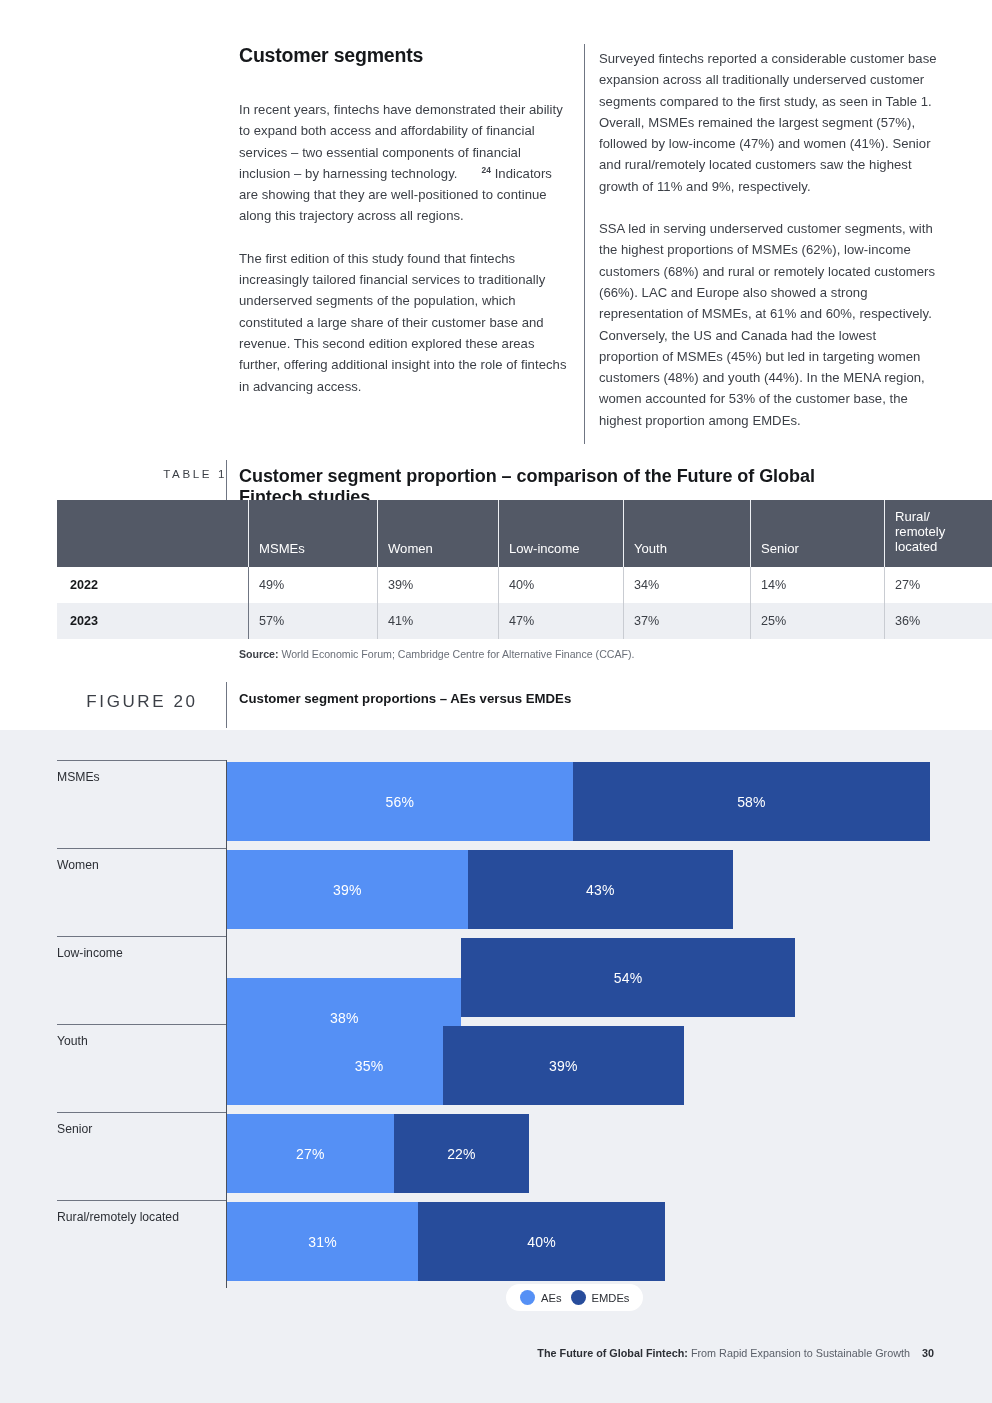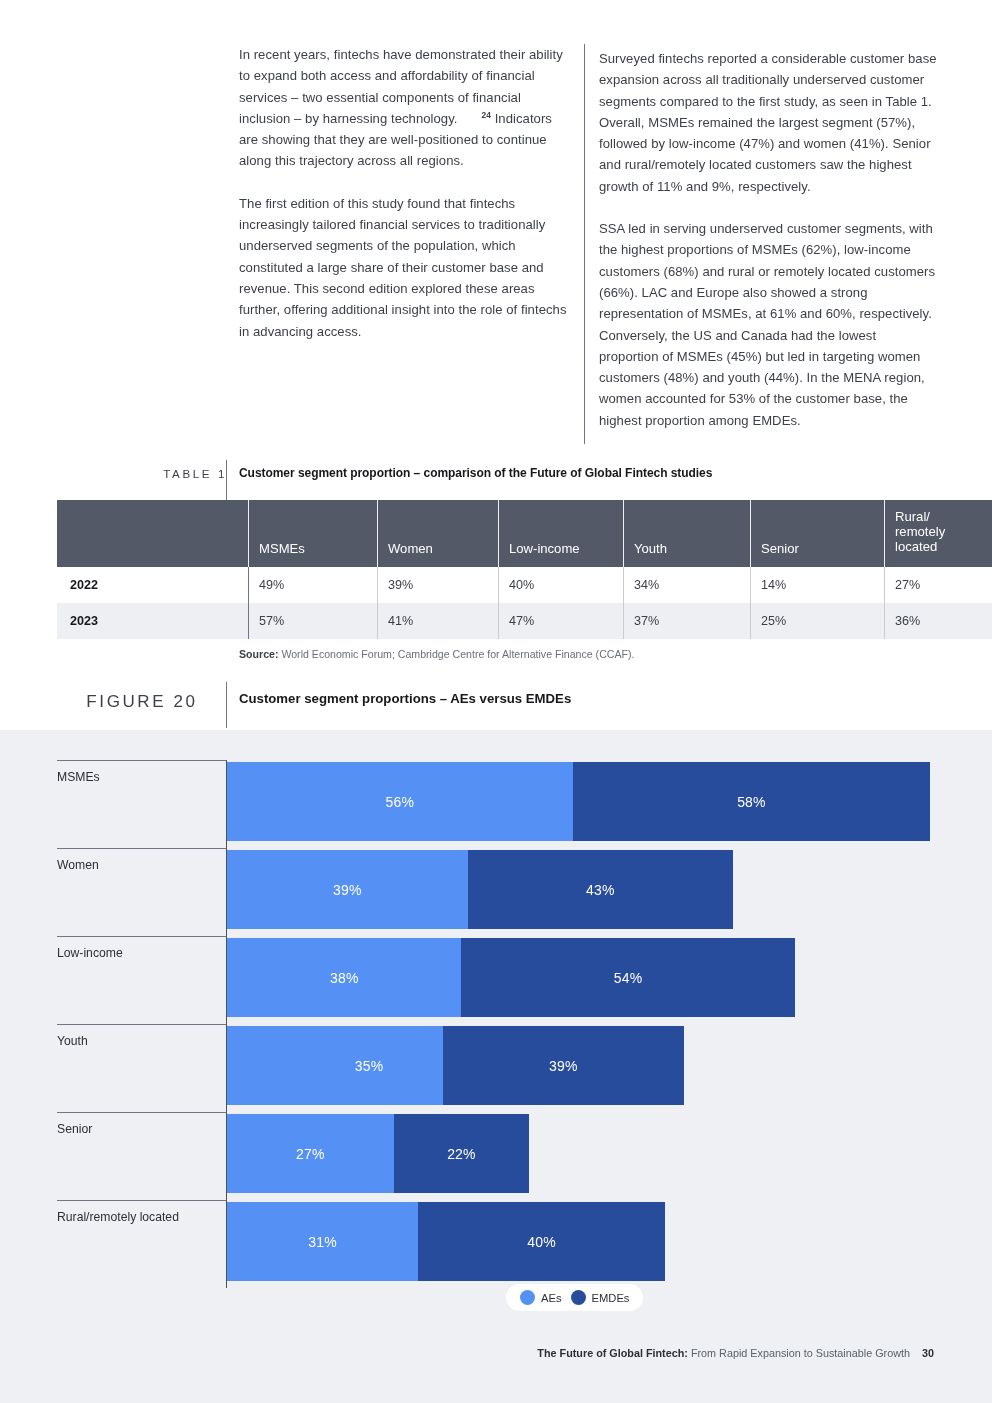--- a/index.html
+++ b/index.html
@@ -30,21 +30,21 @@
   sup{font-size:8.4px;vertical-align:super;line-height:0;font-weight:bold;margin-left:24px;}
 
   
   .tbl-caption{position:absolute;left:0;top:464px;width:828px;height:36px;}
   .cap-tag{
     position:absolute;left:57px;top:3px;width:170px;
     text-align:right;font-size:11.6px;letter-spacing:2.6px;color:#3b3f46;
   }
   .cap-rule{position:absolute;left:226px;top:-4px;width:1px;height:42px;background:#6f7582;}
   .cap-title{
-    position:absolute;left:239px;top:2px;font-size:12px;font-weight:bold;color:#16181b;
+    position:absolute;left:239px;top:2px;font-size:18px;font-weight:bold;color:#16181b;
     letter-spacing:-0.05px;
   }
 
   table.datatable{
     position:absolute;left:57px;top:500px;width:877px;
     border-collapse:collapse;table-layout:fixed;
   }
   table.datatable th{
     background:#535966;color:#ffffff;font-weight:normal;
     font-size:13.1px;text-align:left;vertical-align:bottom;
@@ -117,20 +117,21 @@
 </style>
 </head>
 <body>
 
 <div class="page">
 
   <div class="textblock">
     <div class="vrule"></div>
 
     <div class="col-left">
+      <h1 class="section-title">Customer segments</h1>
       <p class="body"><span>In recent years, fintechs have demonstrated their ability to expand both access and affordability of financial services – two essential components of financial inclusion – by harnessing technology.</span><sup>24</sup> <span>Indicators are showing that they are well-positioned to continue along this trajectory across all regions.</span></p>
       <p class="body">The first edition of this study found that fintechs increasingly tailored financial services to traditionally underserved segments of the population, which constituted a large share of their customer base and revenue. This second edition explored these areas further, offering additional insight into the role of fintechs in advancing access.</p>
     </div>
 
     <div class="col-right">
       <p class="body">Surveyed fintechs reported a considerable customer base expansion across all traditionally underserved customer segments compared to the first study, as seen in Table 1. Overall, MSMEs remained the largest segment (57%), followed by low-income (47%) and women (41%). Senior and rural/remotely located customers saw the highest growth of 11% and 9%, respectively.</p>
       <p class="body">SSA led in serving underserved customer segments, with the highest proportions of MSMEs (62%), low-income customers (68%) and rural or remotely located customers (66%). LAC and Europe also showed a strong representation of MSMEs, at 61% and 60%, respectively. Conversely, the US and Canada had the lowest proportion of MSMEs (45%) but led in targeting women customers (48%) and youth (44%). In the MENA region, women accounted for 53% of the customer base, the highest proportion among EMDEs.</p>
     </div>
   </div>
 
@@ -211,21 +212,21 @@
             </div>
             <div class="seg emdes" style="left: 240.63px; width: 265.31px; background: rgb(39, 76, 155);">
               <span>43%</span>
             </div>
           </div>
         </div>
         <div class="row" style="top: 206px;">
           <div class="sep"></div>
           <div class="rlabel">Low-income</div>
           <div class="barwrap">
-            <div class="seg aes" style="width: 234.46px; background: rgb(85, 144, 245);">
+            <div class="seg aes" style="width: 234.46px; background: rgb(85, 144, 245); margin-top: 40px;">
               <span>38%</span>
             </div>
             <div class="seg emdes" style="left: 234.46px; width: 333.18px; background: rgb(39, 76, 155);">
               <span>54%</span>
             </div>
           </div>
         </div>
         <div class="row" style="top: 294px;">
           <div class="sep"></div>
           <div class="rlabel">Youth</div>

